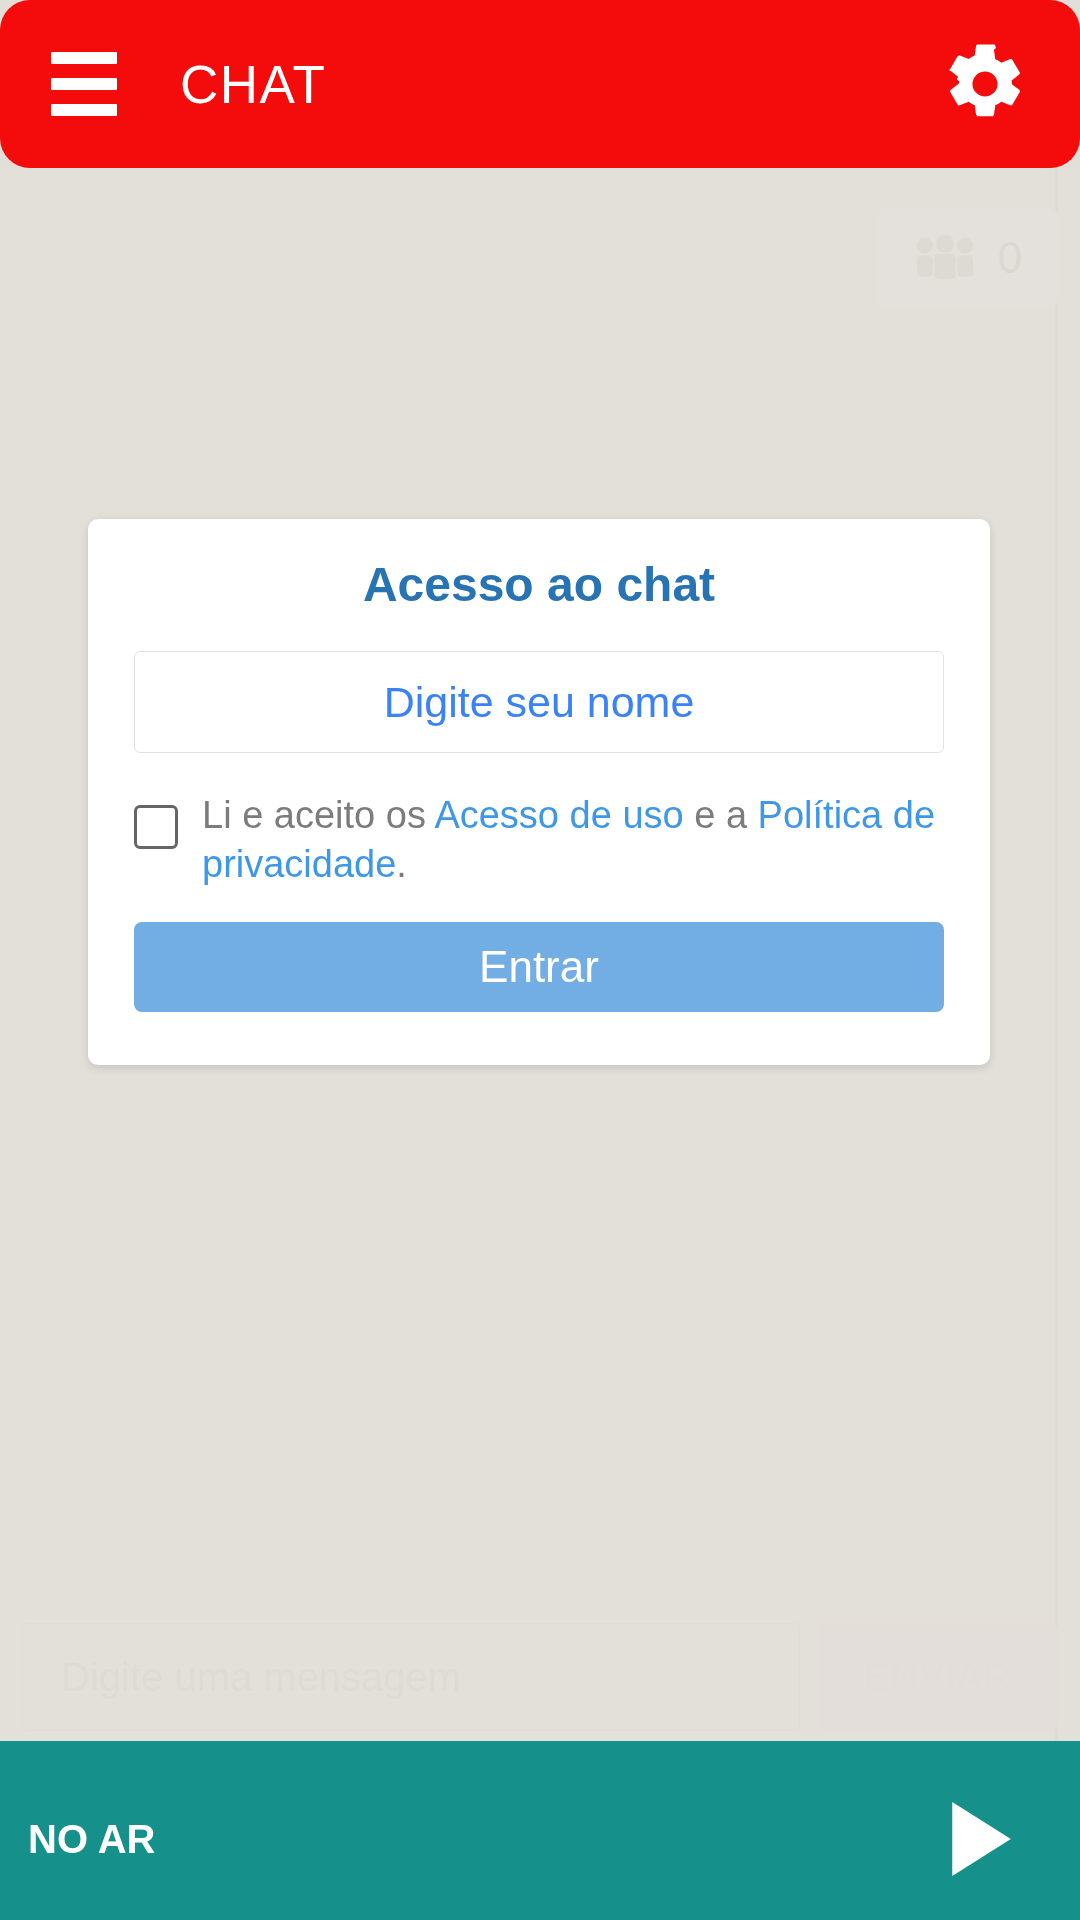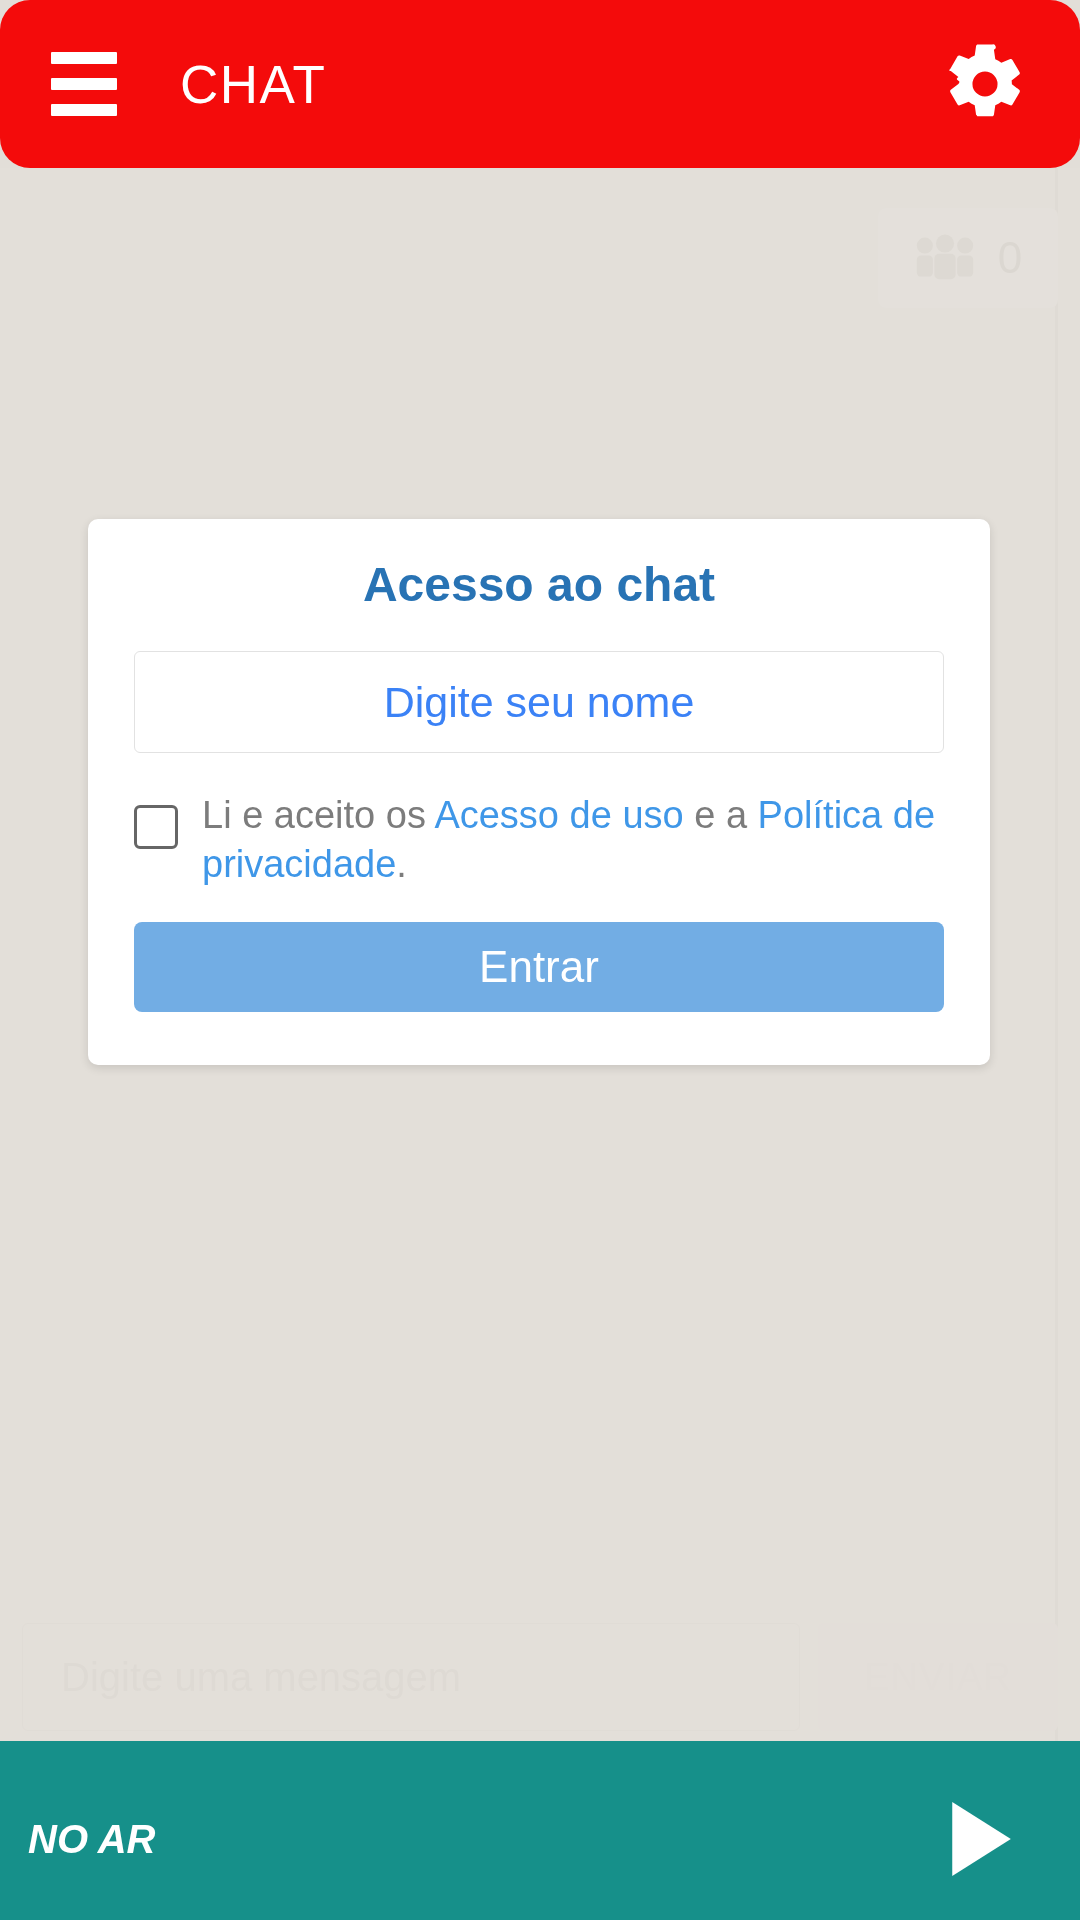--- a/index.html
+++ b/index.html
@@ -243,21 +243,20 @@
     position: absolute;
     left: 0;
     bottom: 0;
     width: 1080px;
     height: 179px;
     background: #16908a;
     display: flex;
     align-items: center;
     justify-content: space-between;
     padding: 16px 52px 0 28px;
-    font-style: italic;
   }
   .player-texts { display: flex; flex-direction: column; gap: 6px; }
   .player-live {
     color: #ffffff;
     font-size: 40px;
     font-weight: bold;
     line-height: 1.1;
   }
   .player-program {
     color: #ffffff;

